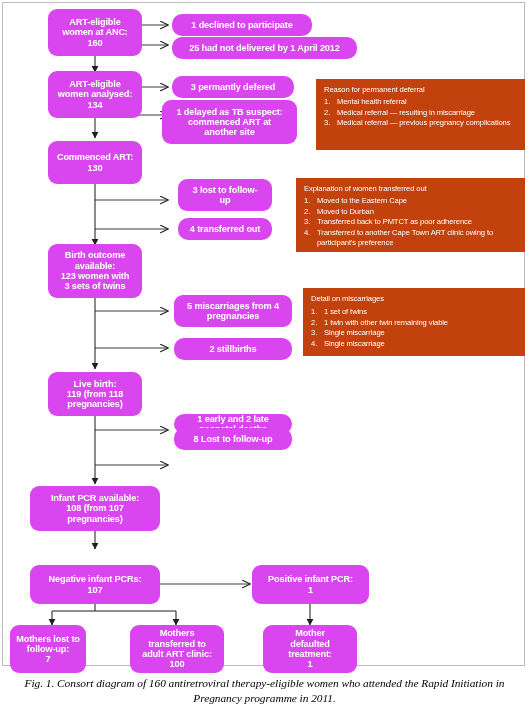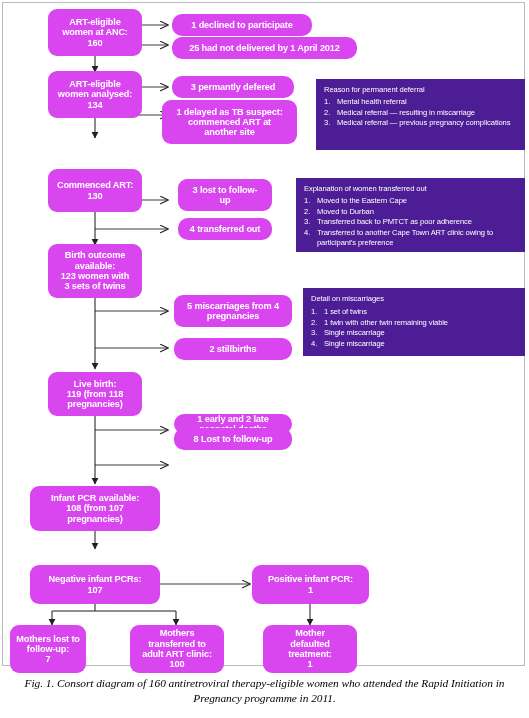--- a/index.html
+++ b/index.html
@@ -64,21 +64,21 @@
     letter-spacing: -0.15px;
     white-space: pre-line;
   }
   .node.pill {
     border-radius: 10px;
   }
 
   .infobox {
     position: absolute;
     box-sizing: border-box;
-    background: #4c1d95;
+    background: #c2410c;
     color: #ffffff;
     border-radius: 0;
     padding: 6px 7px 6px 8px;
     font-size: 7.6px;
     font-weight: 400;
     line-height: 1.33;
     letter-spacing: -0.1px;
   }
   .infobox .ib-title {
     display: block;
@@ -183,21 +183,21 @@
     </svg>
 
     <div class="node" style="left:48px; top:9px; width:94px; height:47px;">ART-eligible
 women at ANC:
 160</div>
 
     <div class="node" style="left:48px; top:71px; width:94px; height:47px;">ART-eligible
 women analysed:
 134</div>
 
-    <div class="node" style="left:48px; top:141px; width:94px; height:43px;margin-top:28px;">Commenced ART:
+    <div class="node" style="left:48px; top:141px; width:94px; height:43px;">Commenced ART:
 130</div>
 
     <div class="node" style="left:48px; top:244px; width:94px; height:54px;">Birth outcome
 available:
 123 women with
 3 sets of twins</div>
 
     <div class="node" style="left:48px; top:372px; width:94px; height:44px;">Live birth:
 119 (from 118
 pregnancies)</div>

